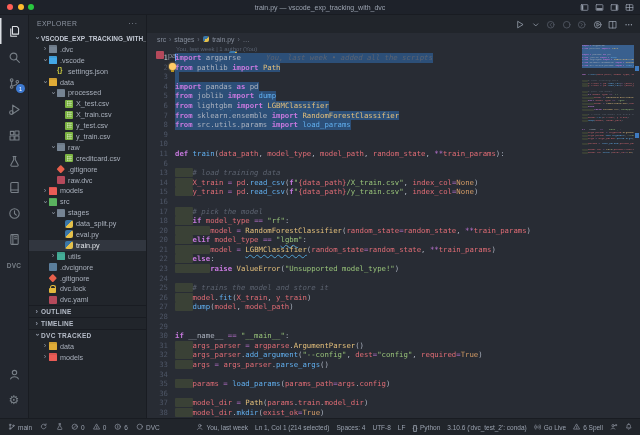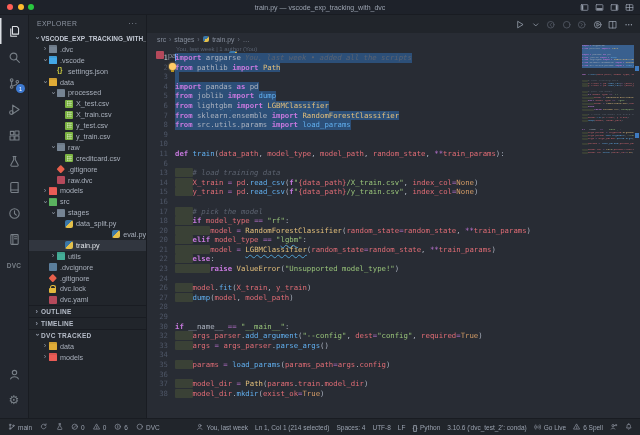--- a/index.html
+++ b/index.html
@@ -75,21 +75,21 @@
   .lnum{width:21px;padding-right:7px;text-align:right;color:#4d5565;flex:none;}
   .cline.cur .lnum{color:#c8ccd4;}
   .ltext{white-space:pre;}
   .cline.sel .ltext{background:#2c4f78;}
   .cline.sel .ltext:empty{padding-right:4px;background:#2c4f78;}
   .t-k{color:#c678dd;font-weight:bold;}.t-o{color:#c678dd;}.t-p{color:#abb2bf;}.t-v{color:#e06c75;}
   .t-f{color:#61afef;}.t-c{color:#e5c07b;}.t-s{color:#98c379;}.t-n{color:#d19a66;}
   .t-cm{color:#5c6370;font-style:italic;}
   .t-ind{background:#3a4136;border-radius:1px;}
   .w{text-decoration:underline wavy #4f9fd0;text-decoration-thickness:.8px;text-underline-offset:1.5px;}
-  .t-blame{color:#5a6372;font-style:italic;margin-left:4px;}
+  .t-blame{color:#5a6372;font-style:italic;margin-left:25px;}
   .caret{display:inline-block;width:1px;height:7.5px;background:#6fa8ff;vertical-align:-1px;margin-right:-1px;}
   .bulb{position:absolute;left:22px;top:18px;width:7px;height:7px;border-radius:50%;background:#fc6;z-index:3;box-shadow:0 0 2px #fc6;}
   .bulb::after{content:"";position:absolute;left:2px;bottom:-1.5px;width:3px;height:2px;background:#b9941f;}
   
   .mini{position:absolute;top:0;right:6px;width:52px;overflow:hidden;opacity:.95;}
   .mrow{height:2.9px;line-height:2.9px;font-size:2.5px;white-space:pre;overflow:hidden;}
   .mrow.sel{background:#3a6394;}
   .ruler{position:absolute;top:0;right:0;width:6px;height:100%;}
   .rmark{position:absolute;right:1px;width:4px;height:5px;background:#3f7bc0;}
   
@@ -294,21 +294,21 @@
           <div class="trow" style="padding-left: 20px;">
             <span class="chev open">›</span>
             <span class="fi fold c-slate"></span>
             <span>stages</span>
           </div>
           <div class="trow" style="padding-left: 28px;">
             <span class="chev"></span>
             <span class="fi py"></span>
             <span>data_split.py</span>
           </div>
-          <div class="trow" style="padding-left: 28px; justify-content: flex-end;">
+          <div class="trow" style="padding-left: 28px;">
             <span class="chev"></span>
             <span class="fi py"></span>
             <span>eval.py</span>
           </div>
           <div class="trow selected" style="padding-left: 28px;">
             <span class="chev"></span>
             <span class="fi py"></span>
             <span>train.py</span>
           </div>
           <div class="trow" style="padding-left: 20px;">
@@ -508,38 +508,46 @@
             </div>
             <div class="cline">
               <span class="lnum">23</span>
               <span class="ltext"><span class="t-ind">        </span><span class="t-k">raise</span><span class="t-p"> </span><span class="t-c">ValueError</span><span class="t-p">(</span><span class="t-s">"Unsupported model_type!"</span><span class="t-p">)</span></span>
             </div>
             <div class="cline">
               <span class="lnum">24</span>
               <span class="ltext"></span>
             </div>
             <div class="cline">
+              <span class="lnum">25</span>
+              <span class="ltext"><span class="t-ind">    </span><span class="t-cm"># trains the model and store it</span></span>
+            </div>
+            <div class="cline">
               <span class="lnum">26</span>
               <span class="ltext"><span class="t-ind">    </span><span class="t-v">model</span><span class="t-p">.</span><span class="t-f">fit</span><span class="t-p">(</span><span class="t-v">X_train</span><span class="t-p">, </span><span class="t-v">y_train</span><span class="t-p">)</span></span>
             </div>
             <div class="cline">
               <span class="lnum">27</span>
               <span class="ltext"><span class="t-ind">    </span><span class="t-f">dump</span><span class="t-p">(</span><span class="t-v">model</span><span class="t-p">, </span><span class="t-v">model_path</span><span class="t-p">)</span></span>
             </div>
             <div class="cline">
               <span class="lnum">28</span>
               <span class="ltext"></span>
             </div>
             <div class="cline">
               <span class="lnum">29</span>
               <span class="ltext"></span>
             </div>
             <div class="cline">
               <span class="lnum">30</span>
               <span class="ltext"><span class="t-k">if</span><span class="t-p"> __name__ </span><span class="t-o">==</span><span class="t-p"> </span><span class="t-s">"__main__"</span><span class="t-p">:</span></span>
+            </div>
+            <div class="cline">
+              <span class="lnum">31</span>
+              <span class="ltext"><span class="t-ind">    </span><span class="t-v">args_parser</span><span class="t-p"> </span><span class="t-o">=</span><span class="t-p"> </span><span class="t-v">argparse</span><span class="t-p">.</span><span class="t-c">ArgumentParser</span><span class="t-p">()</span></span>
             </div>
             <div class="cline">
               <span class="lnum">32</span>
               <span class="ltext"><span class="t-ind">    </span><span class="t-v">args_parser</span><span class="t-p">.</span><span class="t-f">add_argument</span><span class="t-p">(</span><span class="t-s">"--config"</span><span class="t-p">, </span><span class="t-v">dest</span><span class="t-o">=</span><span class="t-s">"config"</span><span class="t-p">, </span><span class="t-v">required</span><span class="t-o">=</span><span class="t-n">True</span><span class="t-p">)</span></span>
             </div>
             <div class="cline">
               <span class="lnum">33</span>
               <span class="ltext"><span class="t-ind">    </span><span class="t-v">args</span><span class="t-p"> </span><span class="t-o">=</span><span class="t-p"> </span><span class="t-v">args_parser</span><span class="t-p">.</span><span class="t-f">parse_args</span><span class="t-p">()</span></span>
             </div>
             <div class="cline">

